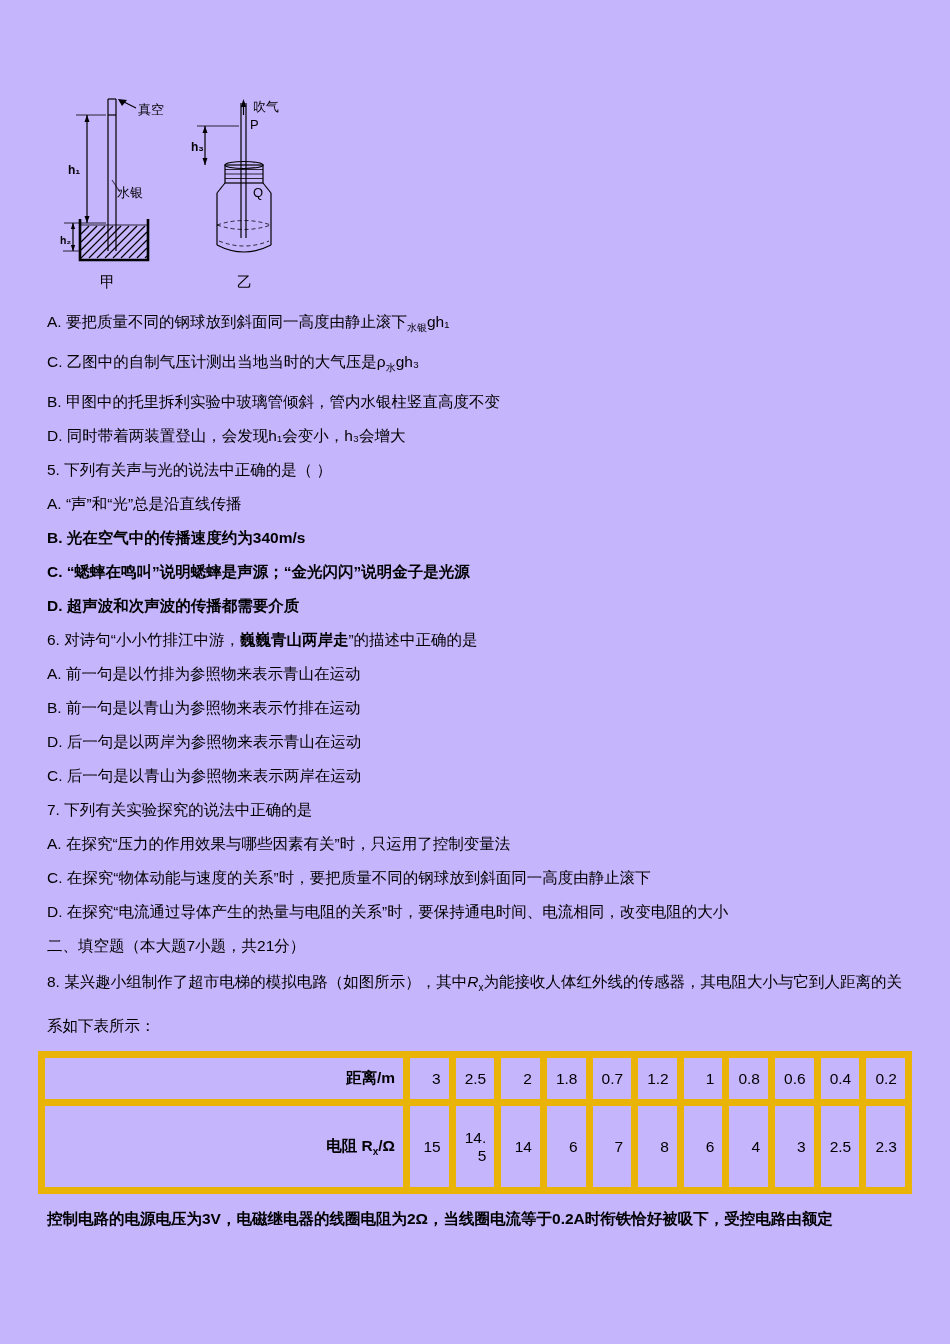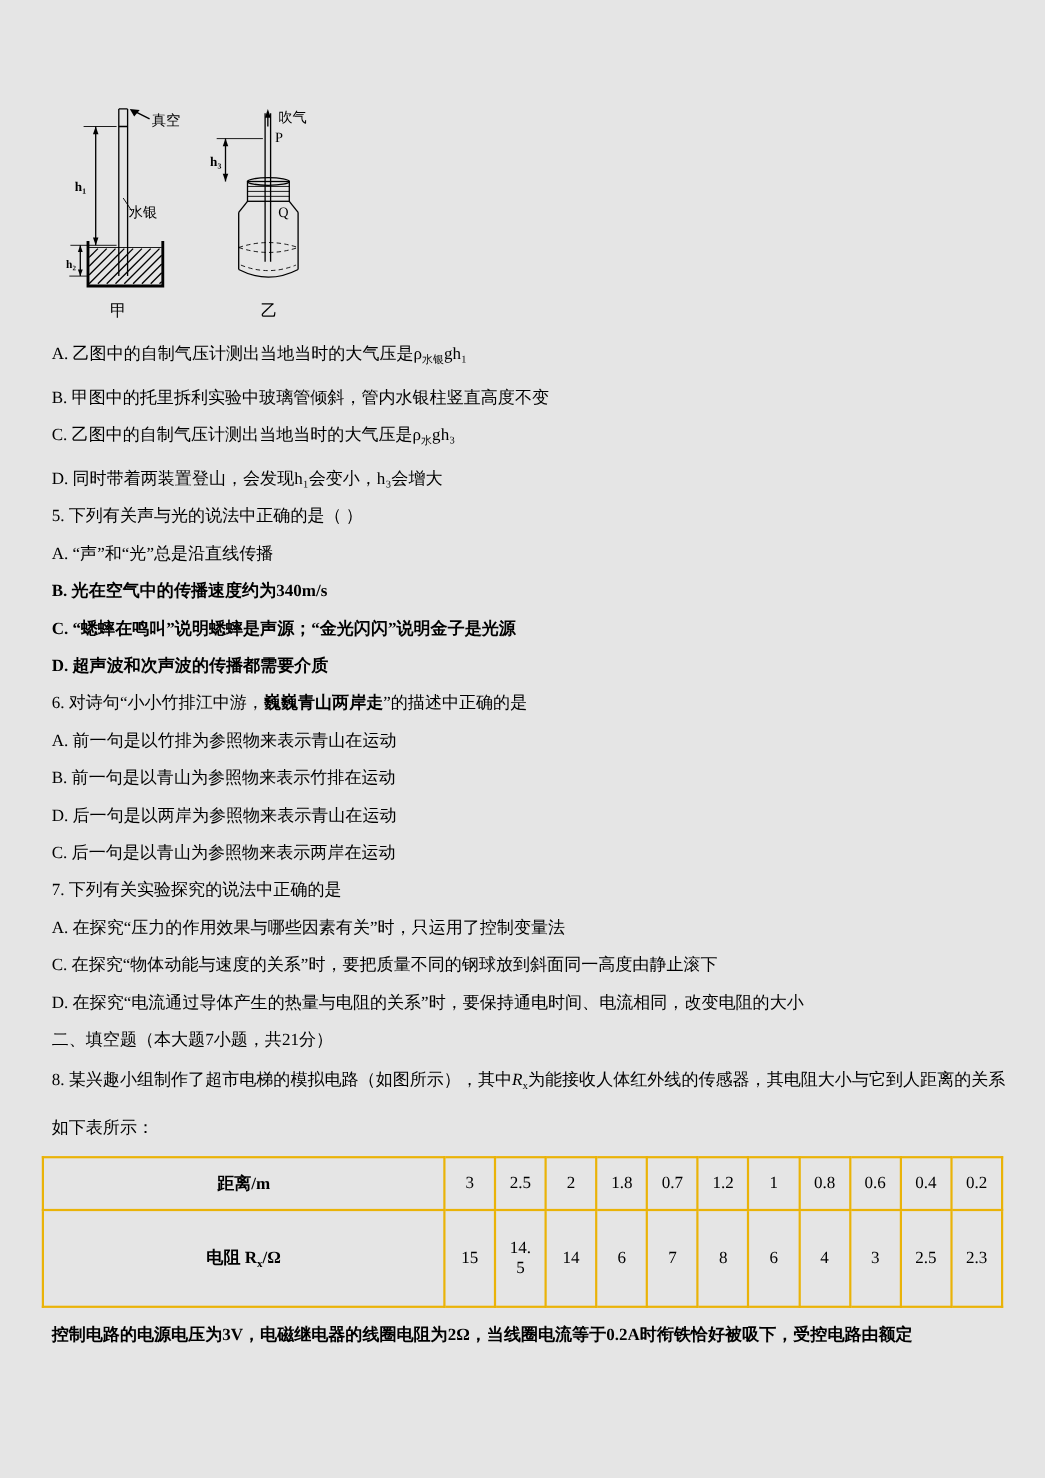--- a/index.html
+++ b/index.html
@@ -1,32 +1,32 @@
 <!DOCTYPE html>
 <html><head>
 <meta charset="utf-8">
 <style>
   html,body{margin:0;padding:0;background:#fff;}
-  .page{width:950px;height:1344px;background:#e5e5e5;color:#000;
-        font-family:Liberation Serif, serif;
+  .page{width:950px;height:1344px;background:#c4b5fd;color:#000;
+        font-family:Liberation Sans, sans-serif;
         font-size:15.5px;position:relative;overflow:hidden;}
   .content{padding:0 35px 0 47px;}
   .figures{position:relative;height:305px;}
   .fig{position:absolute;}
   #fig-jia{left:13px;top:93px;}
   #fig-yi{left:140px;top:93px;}
   .line{line-height:34px;min-height:34px;}
   .para{line-height:38px;}
   .b{font-weight:bold;}
   .it{font-style:italic;}
   .sub{font-size:10px;vertical-align:-4px;}
   table.data{border-collapse:collapse;margin-left:-9px;width:874px;
              table-layout:fixed;margin-top:6px;}
-  .data td{border:2px solid #eab308;padding:4px 8px;vertical-align:middle;
-           white-space:pre-line;text-align:center;font-size:15.5px;}
+  .data td{border:7px solid #eab308;padding:4px 8px;vertical-align:middle;
+           white-space:pre-line;text-align:right;font-size:15.5px;}
   tr.r1{height:48px;}
   tr.r2{height:88px;margin-left:44px;}
   .footer{line-height:34px;margin-top:8px;font-weight:bold;}
   svg text{font-family:inherit;fill:#000;}
   svg line,svg polyline,svg path,svg rect,svg ellipse{stroke:#000;fill:none;stroke-width:1.2px;}
   svg polygon{fill:#000;stroke:none;}
   .thick{stroke-width:2.6px;}
   .thin{stroke-width:0.8px;}
   .dash{stroke-dasharray:4,3;}
 </style>
@@ -113,23 +113,23 @@
         <path d="M30,152 Q57,166 84,152"></path>
 
         <path class="dash thin" d="M30,132 Q57,141 84,132"></path>
         <path class="dash thin" d="M30,132 Q57,123 84,132"></path>
         <path class="dash thin" d="M32,148 Q57,158 82,148"></path>
         <text x="66" y="104" font-size="13">Q</text>
         <text x="50" y="194" font-size="15">乙</text>
       </svg>
     </div>
 
-    <div class="line"><span>A. 乙图中的自制气压计测出当地当时的大气压是ρ</span><span class="sub">水银</span><span>gh₁</span></div>
+    <div class="line"><span>A. 要把质量不同的钢球放到斜面同一高度由静止滚下</span><span class="sub">水银</span><span>gh₁</span></div>
+    <div class="line"><span>C. 乙图中的自制气压计测出当地当时的大气压是ρ</span><span class="sub">水</span><span>gh₃</span></div>
     <div class="line">B. 甲图中的托里拆利实验中玻璃管倾斜，管内水银柱竖直高度不变</div>
-    <div class="line"><span>C. 乙图中的自制气压计测出当地当时的大气压是ρ</span><span class="sub">水</span><span>gh₃</span></div>
     <div class="line">D. 同时带着两装置登山，会发现h₁会变小，h₃会增大</div>
 
     <div class="line">5. 下列有关声与光的说法中正确的是（ ）</div>
     <div class="line">A. “声”和“光”总是沿直线传播</div>
     <div class="line b">B. 光在空气中的传播速度约为340m/s</div>
     <div class="line b">C. “蟋蟀在鸣叫”说明蟋蟀是声源；“金光闪闪”说明金子是光源</div>
     <div class="line b">D. 超声波和次声波的传播都需要介质</div>
 
     <div class="line"><span>6. 对诗句“小小竹排江中游，</span><span class="b">巍巍青山两岸走</span><span>”的描述中正确的是</span></div>
     <div class="line">A. 前一句是以竹排为参照物来表示青山在运动</div>

